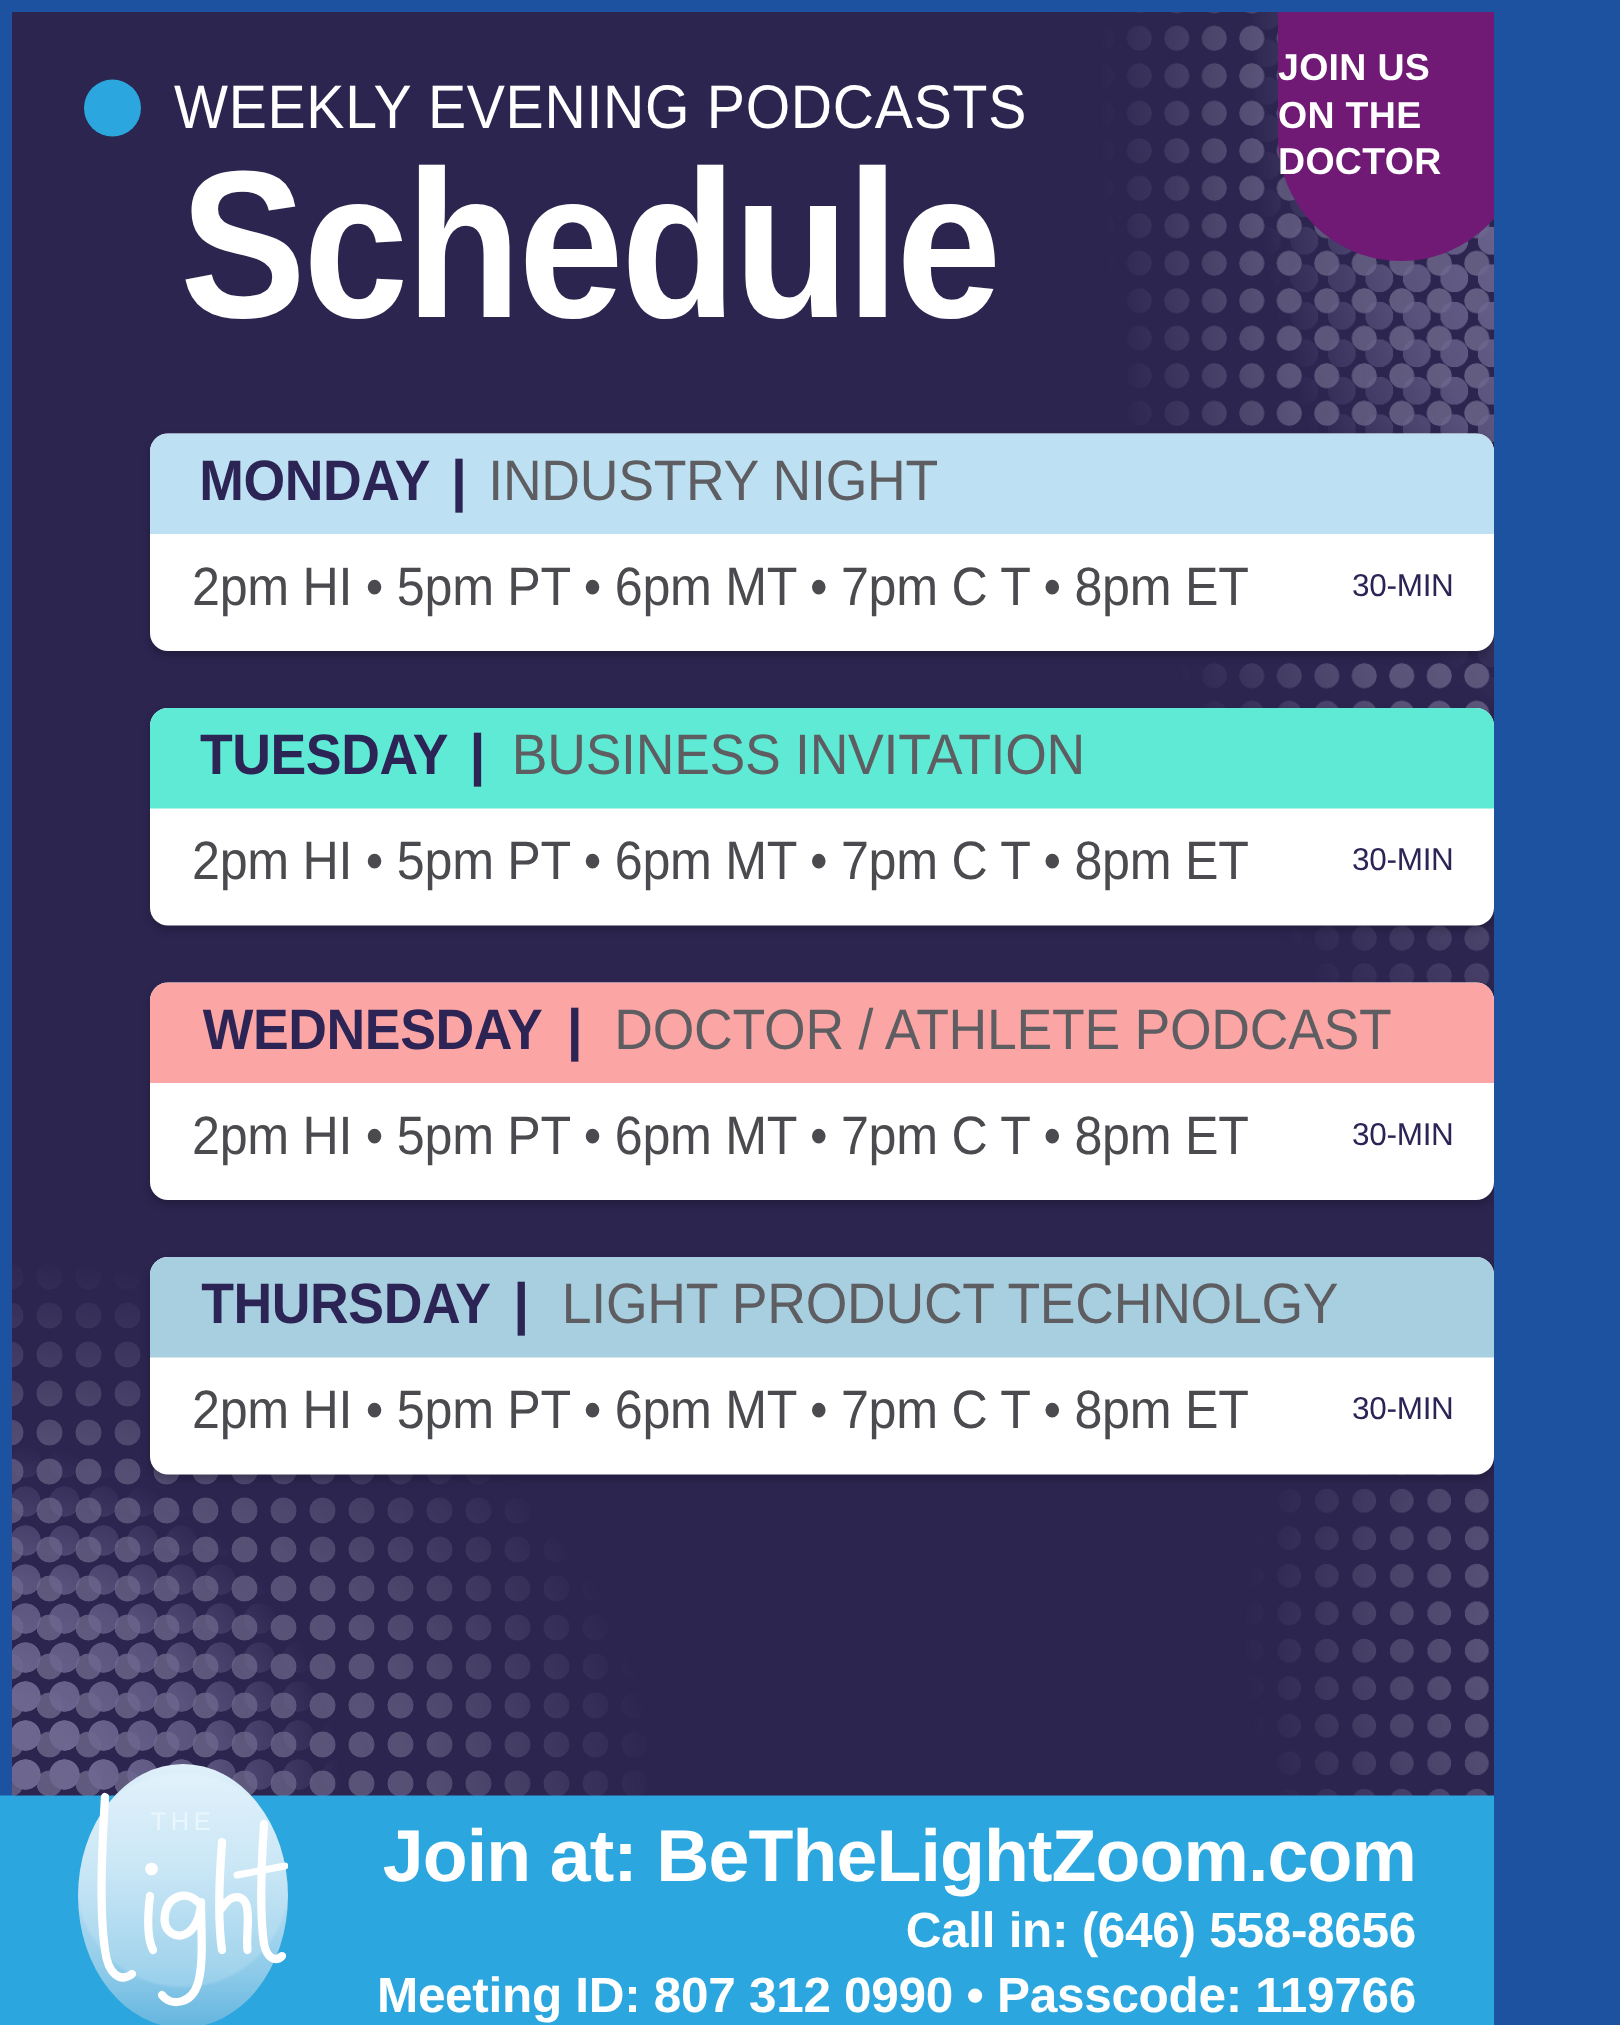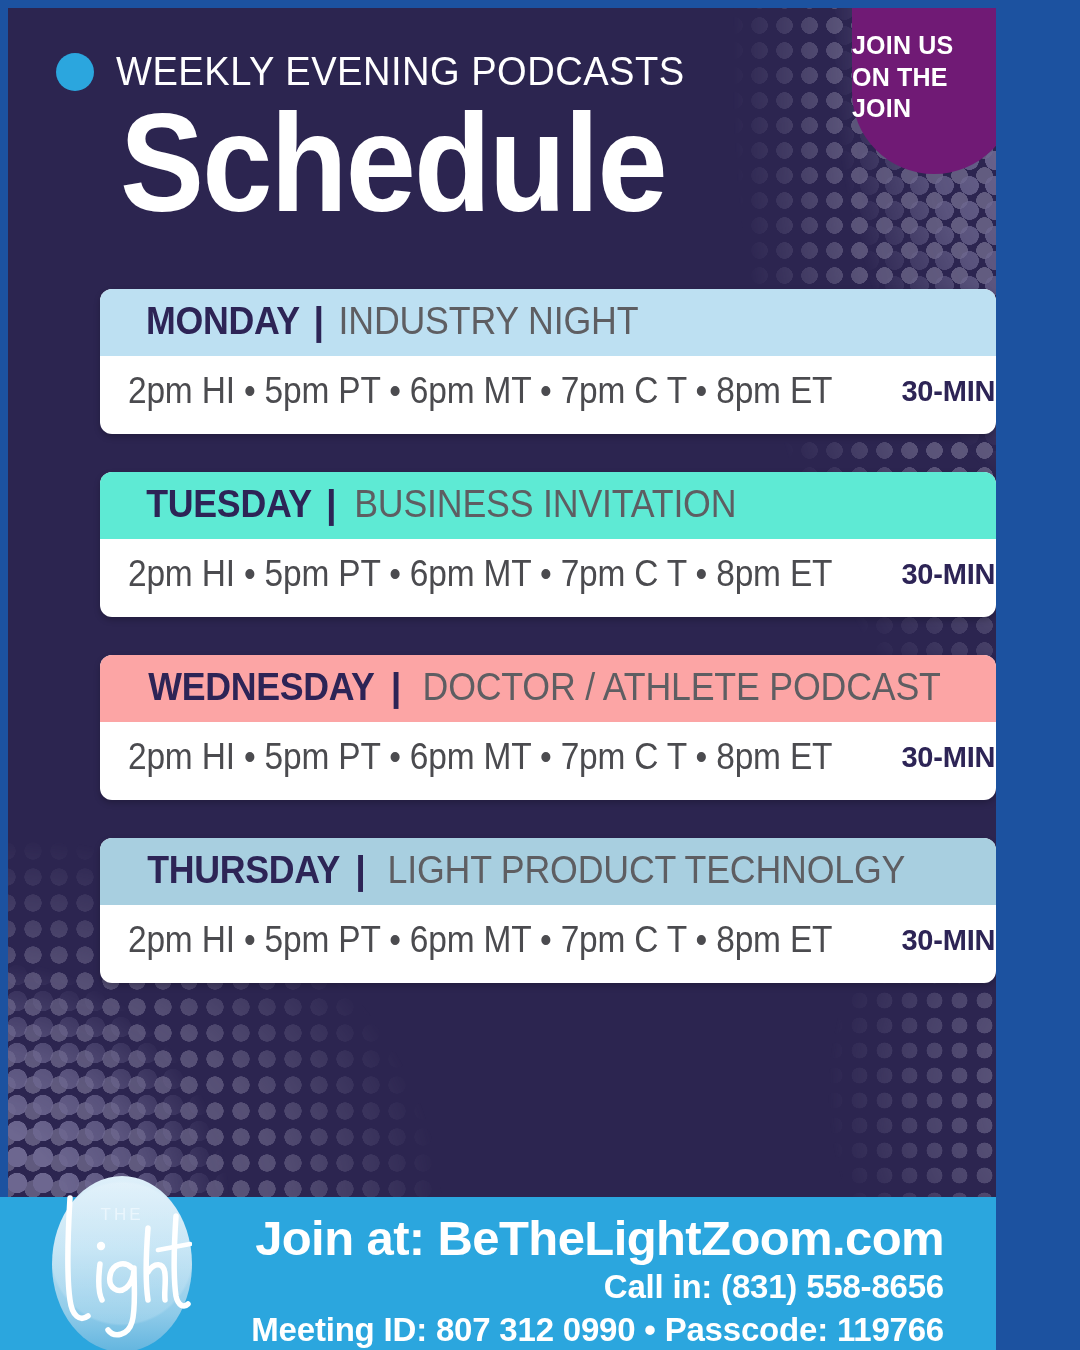--- a/index.html
+++ b/index.html
@@ -146,21 +146,21 @@
   }
   .card{
     background:#ffffff;
     border-radius:12px;
     overflow:hidden;
     box-shadow:0 3px 6px rgba(0,0,0,.22);
     margin-bottom:38px;
   }
   .card:last-child{ margin-bottom:0; }
   .card-head{
-    padding:11px 41px 13px;
+    padding:11px 28px 13px;
     display:flex;
     align-items:baseline;
     gap:0;
     white-space:nowrap;
     overflow:hidden;
   }
   .card-day{
     color:#2d2456;
     font-size:38px;
     font-weight:700;
@@ -192,22 +192,22 @@
     color:#4b4b4f;
     font-size:36px;
     font-weight:400;
     letter-spacing:-.2px;
     white-space:nowrap;
     transform:scaleX(.93);
     transform-origin:left center;
   }
   .card-dur{
     color:#2d2456;
-    font-size:29px;
-    font-weight:700;
+    font-size:21px;
+    font-weight:400;
     letter-spacing:-.2px;
     white-space:nowrap;
     margin-left:16px;
   }
 
   
   .footer{
     position:absolute;
     left:0; right:0; bottom:0;
     height:153px;
@@ -267,21 +267,21 @@
     <div class="kicker">
       <div class="kicker-dot"></div>
       <div class="kicker-text">WEEKLY EVENING PODCASTS</div>
     </div>
 
     <div class="headline">Schedule</div>
 
     <div class="badge">
       <span>JOIN US</span>
       <span>ON THE</span>
-      <span>JOIN</span>
+      <span>DOCTOR</span>
     </div>
 
     <div class="cards">
 
       <div class="card">
         <div class="card-head" style="background:#bde0f2">
           <span class="card-day">MONDAY</span>
           <span class="card-sep">|</span>
           <span class="card-topic">INDUSTRY NIGHT</span>
         </div>
@@ -349,17 +349,17 @@
 
           <path d="M124 40 C122 70 121 100 124 120 C126 130 132 132 136 128" stroke-width="5.5"></path>
           <path d="M106 74 L138 68" stroke-width="4.6"></path>
         </g>
         <text x="70" y="44" text-anchor="middle" fill="#eaf6fd" font-family="Liberation Sans, sans-serif" font-size="17" font-weight="400" letter-spacing="3">THE</text>
       </svg>
     </div>
 
     <div class="footer-text">
       <div class="f-line1">Join at: BeTheLightZoom.com</div>
-      <div class="f-line2">Call in: (831) 558-8656</div>
+      <div class="f-line2">Call in: (646) 558-8656</div>
       <div class="f-line3">Meeting ID: 807 312 0990 • Passcode: 119766</div>
     </div>
   </div>
 </div>
 
 </body></html>

